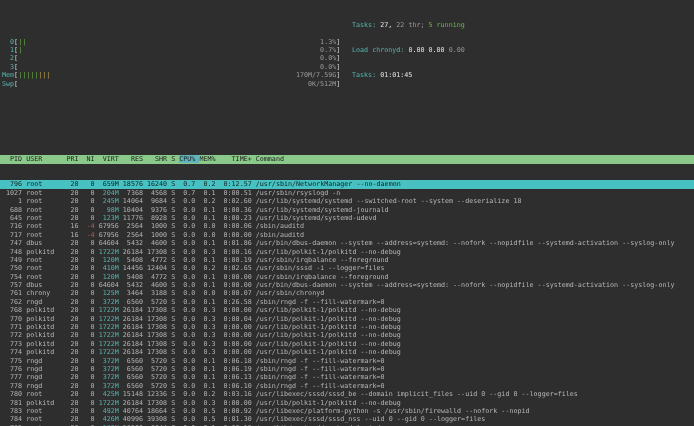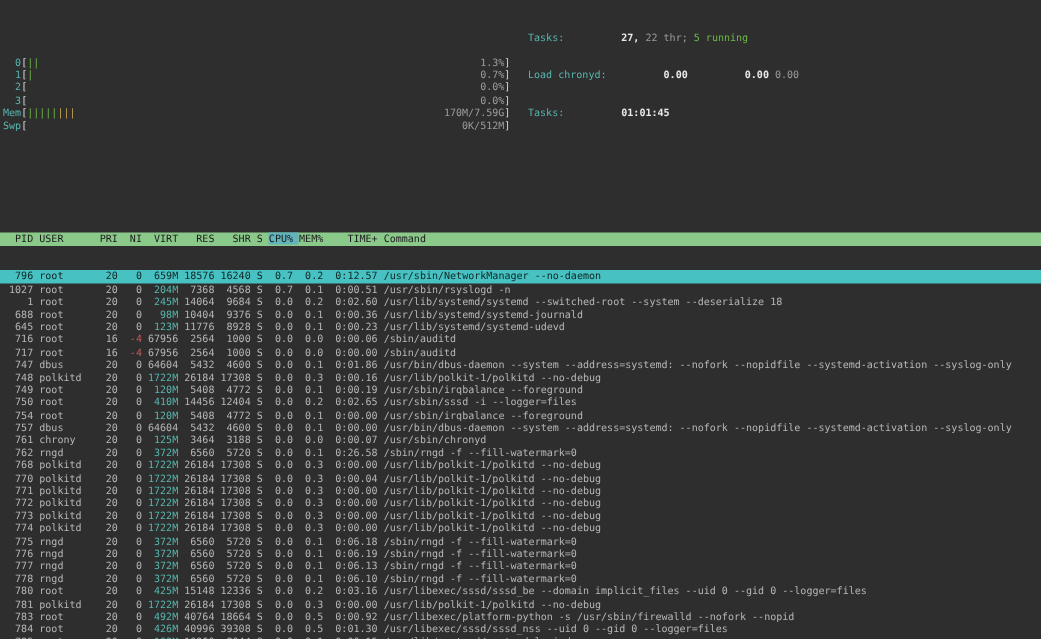--- a/index.html
+++ b/index.html
@@ -11,21 +11,21 @@
     font-family:"DejaVu Sans Mono",monospace;
     font-size:6.7px;
     line-height:8.4px;
     white-space:pre;
     overflow:hidden;
     padding:4px 0 0 2px;
     box-sizing:border-box;
   }
   .meters div{height:8.4px;}
   .c-cap{color:var(--cyan,#57b6ae);}
-  .c-bright{color:var(--bright,#e9e9e9);font-weight:bold;margin-left:34px;}
+  .c-bright{color:var(--bright,#e9e9e9);font-weight:normal;}
   .c-dim{color:var(--dim,#9c9c9c);text-align:center;}
   .c-green{color:var(--green,#6cb947);}
   .bracket{color:var(--bracket,#d6d6d6);}
   .bar-green{color:var(--green,#6cb947);}
   .bar-yellow{color:var(--yellow,#c9a554);}
   .meter-val{color:var(--dim,#9c9c9c);text-align:center;}
   .summary{position:absolute;left:352px;top:4px;}
   .summary div{height:8.4px;}
   .spacer{height:8.4px;}
   .full{margin-left:-2px;padding-left:2px;width:694px;box-sizing:border-box;}

